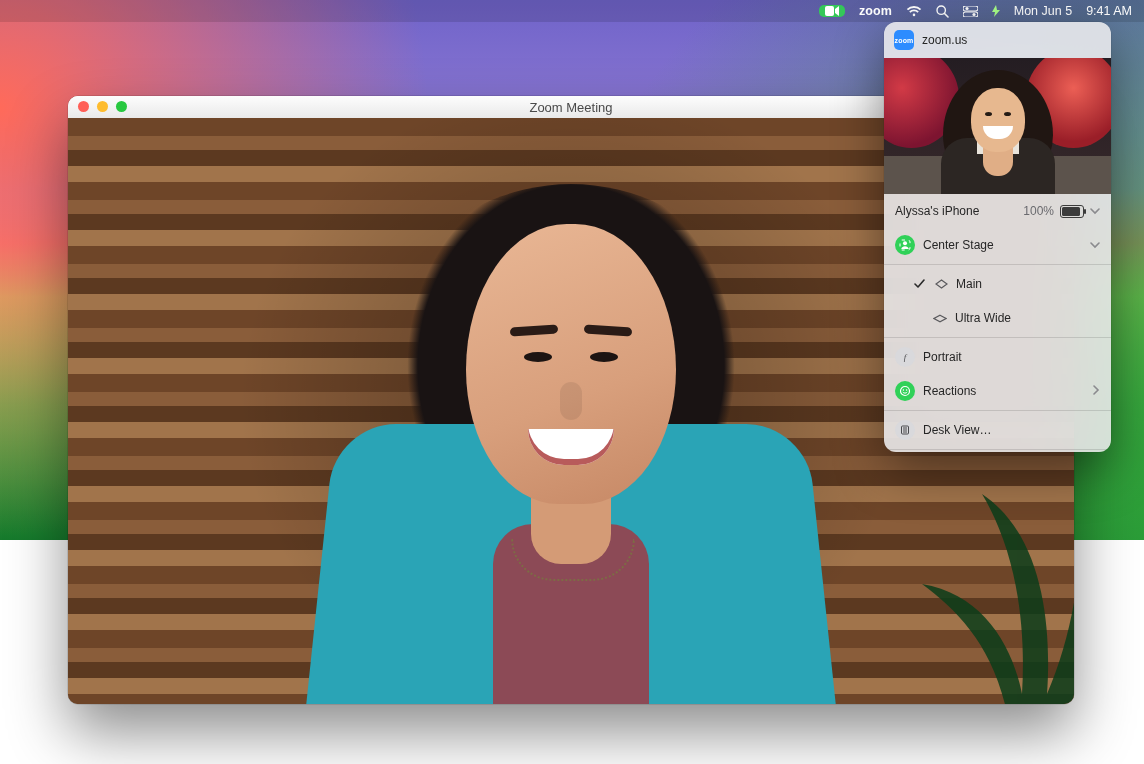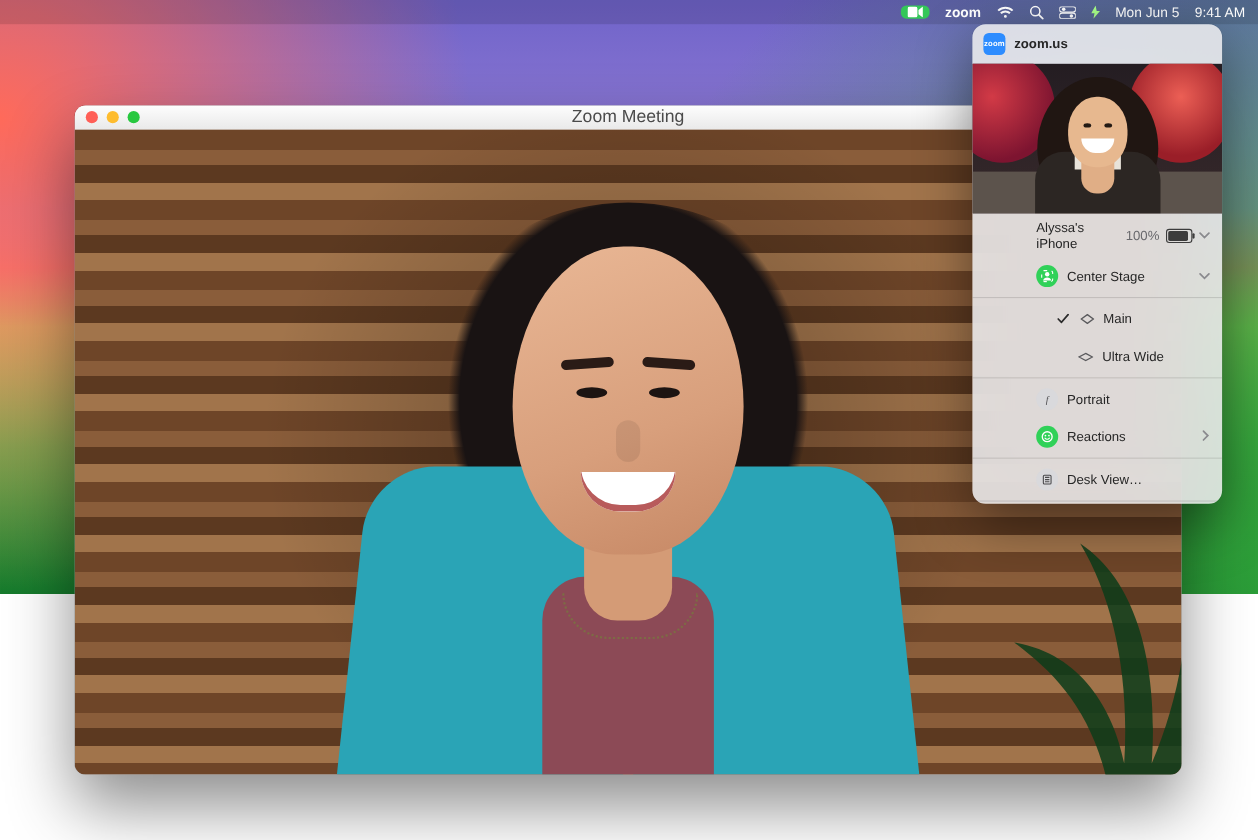--- a/index.html
+++ b/index.html
@@ -30,21 +30,21 @@
   .zoom-window{
     position:absolute;left:68px;top:96px;width:1006px;height:608px;
     border-radius:10px;overflow:hidden;
     box-shadow:0 28px 60px rgba(0,0,0,.45),0 0 0 .5px rgba(0,0,0,.2);
     background:#f5f5f5;
   }
   .titlebar{
     height:22px;background:linear-gradient(#fdfdfd,#e9e9e9);
     display:flex;align-items:center;position:relative;
     border-bottom:1px solid #d0d0d0;
-    font-size:16px;color:#4a4a4a;
+    font-size:13px;color:#4a4a4a;
   }
   .traffic{position:absolute;left:10px;top:5px;display:flex;gap:8px;}
   .dot{width:11px;height:11px;border-radius:50%;}
   .dot.red{background:#ff5f57;}
   .dot.yellow{background:#febc2e;}
   .dot.green{background:#28c840;}
   .titlebar .title{margin:0 auto;font-weight:500;}
   .video-area{
     position:absolute;inset:22px 0 0 0;
     background:
@@ -106,21 +106,21 @@
     box-shadow:0 18px 50px rgba(0,0,0,.45),0 0 0 .5px rgba(0,0,0,.12);
     font-size:12px;color:#262626;
   }
   .cc-header{
     display:flex;align-items:center;gap:8px;padding:8px 10px;
   }
   .cc-appicon{
     width:20px;height:20px;border-radius:5px;background:#2d8cff;
     display:flex;align-items:center;justify-content:center;color:#fff;font-size:7px;font-weight:700;letter-spacing:.2px;
   }
-  .cc-header .name{font-weight:700;}
+  .cc-header .name{font-weight:400;}
   .cc-preview{
     height:136px;position:relative;overflow:hidden;
     background:linear-gradient(180deg,#241d22,#37292b);
   }
   .cc-art-l,.cc-art-r{position:absolute;top:-10px;width:95px;height:100px;border-radius:50%;}
   .cc-art-l{left:-20px;background:radial-gradient(circle at 40% 40%,#d23a46,#7d1430 70%);}
   .cc-art-r{right:-10px;background:radial-gradient(circle at 50% 40%,#ec5f55,#9a1e28 70%);}
   .cc-sofa{position:absolute;bottom:0;left:0;right:0;height:38px;background:#5c534c;}
   .cc-person{
     position:absolute;left:50%;bottom:0;transform:translateX(-50%);width:130px;height:128px;
@@ -140,21 +140,20 @@
   .cc-turtle{
     position:absolute;left:44px;bottom:40px;width:42px;height:24px;background:#e8e3da;border-radius:10px 10px 0 0;
   }
   .cc-smile{position:absolute;left:12px;top:38px;width:30px;height:13px;background:#fff;border-radius:0 0 20px 20px;}
   .cc-eye{position:absolute;width:7px;height:4px;background:#241a14;border-radius:50%;top:24px;}
   .cc-eye.l{left:14px;} .cc-eye.r{right:14px;}
 
   .cc-row{
     display:flex;align-items:center;gap:8px;padding:6px 11px;min-height:22px;
     position:relative;
-    margin-left:47px;
   }
   .cc-row.hover{cursor:default;}
   .cc-row .grow{flex:1;}
   .cc-row .right{margin-left:auto;color:#6a6a6e;display:flex;align-items:center;gap:6px;}
   .cc-sep{height:1px;background:rgba(0,0,0,.12);margin:2px 0;}
   .cc-icon{
     width:20px;height:20px;border-radius:50%;background:#d9d9dc;display:flex;align-items:center;justify-content:center;color:#4a4a4d;flex:none;
   }
   .cc-icon.green{background:#30d158;color:#fff;}
   .cc-icon svg{width:12px;height:12px;display:block;}

